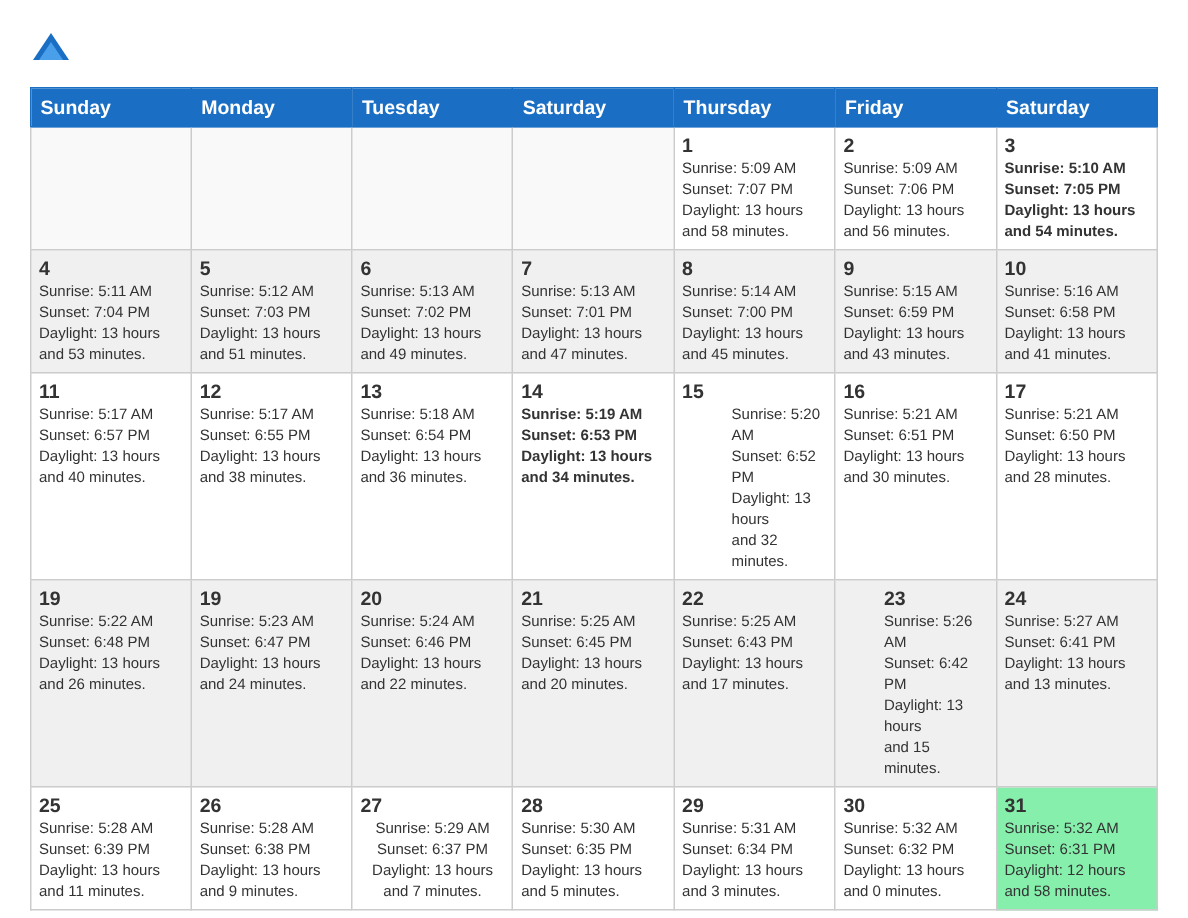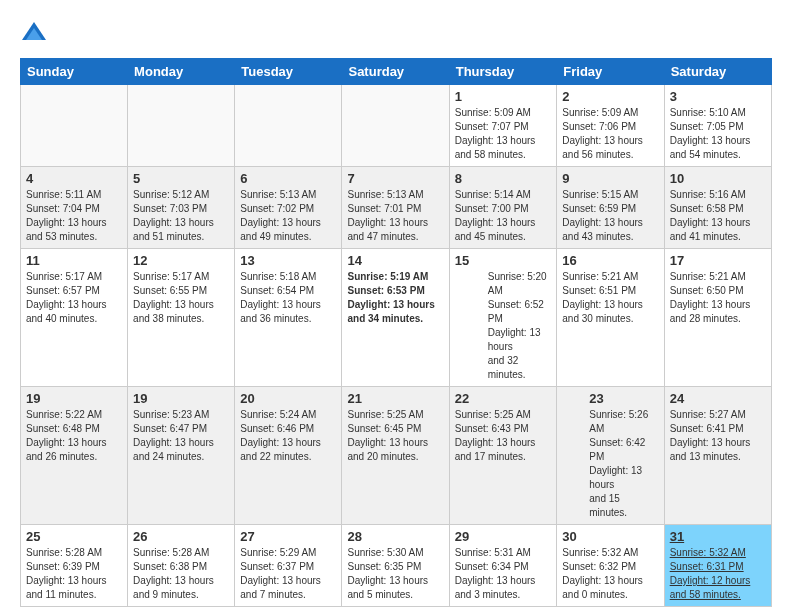--- a/index.html
+++ b/index.html
@@ -140,21 +140,21 @@
         </td>
         <td style="background: rgb(255, 255, 255);">
           <span class="day-number">2</span>
           <div class="day-info" style="white-space: pre-line;">Sunrise: 5:09 AM
 Sunset: 7:06 PM
 Daylight: 13 hours
 and 56 minutes.</div>
         </td>
         <td style="background: rgb(255, 255, 255);">
           <span class="day-number">3</span>
-          <div class="day-info" style="white-space: pre-line;">Sunrise: 5:10 AM
+          <div class="day-info" style="white-space: pre-line; font-weight: bold;">Sunrise: 5:10 AM
 Sunset: 7:05 PM
 Daylight: 13 hours
 and 54 minutes.</div>
         </td>
       </tr>
       <tr>
         <td style="background: rgb(240, 240, 240);">
           <span class="day-number">4</span>
           <div class="day-info" style="white-space: pre-line;">Sunrise: 5:11 AM
 Sunset: 7:04 PM
@@ -316,21 +316,21 @@
         </td>
         <td style="background: rgb(255, 255, 255);">
           <span class="day-number">26</span>
           <div class="day-info" style="white-space: pre-line;">Sunrise: 5:28 AM
 Sunset: 6:38 PM
 Daylight: 13 hours
 and 9 minutes.</div>
         </td>
         <td style="background: rgb(255, 255, 255);">
           <span class="day-number">27</span>
-          <div class="day-info" style="white-space: pre-line;">Sunrise: 5:29 AM
+          <div class="day-info" style="white-space: pre-line; text-align: center;">Sunrise: 5:29 AM
 Sunset: 6:37 PM
 Daylight: 13 hours
 and 7 minutes.</div>
         </td>
         <td style="background: rgb(255, 255, 255);">
           <span class="day-number">28</span>
           <div class="day-info" style="white-space: pre-line;">Sunrise: 5:30 AM
 Sunset: 6:35 PM
 Daylight: 13 hours
 and 5 minutes.</div>
@@ -342,21 +342,21 @@
 Daylight: 13 hours
 and 3 minutes.</div>
         </td>
         <td style="background: rgb(255, 255, 255);">
           <span class="day-number">30</span>
           <div class="day-info" style="white-space: pre-line;">Sunrise: 5:32 AM
 Sunset: 6:32 PM
 Daylight: 13 hours
 and 0 minutes.</div>
         </td>
-        <td style="background: #7dd3fc; text-decoration: underline;">
+        <td style="background: #86efac;">
           <span class="day-number">31</span>
           <div class="day-info" style="white-space: pre-line;">Sunrise: 5:32 AM
 Sunset: 6:31 PM
 Daylight: 12 hours
 and 58 minutes.</div>
         </td>
       </tr>
     </tbody>
 </table>
 

